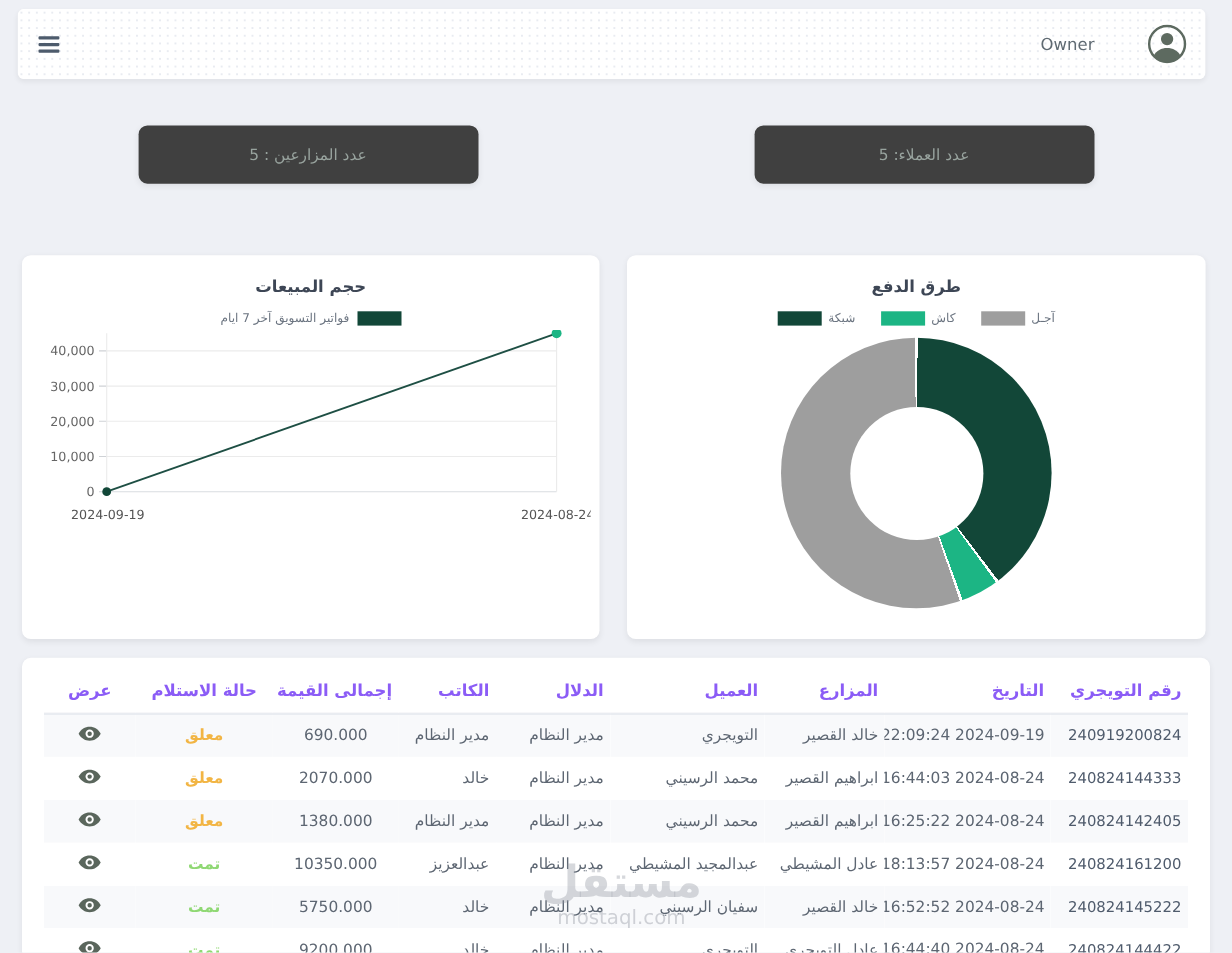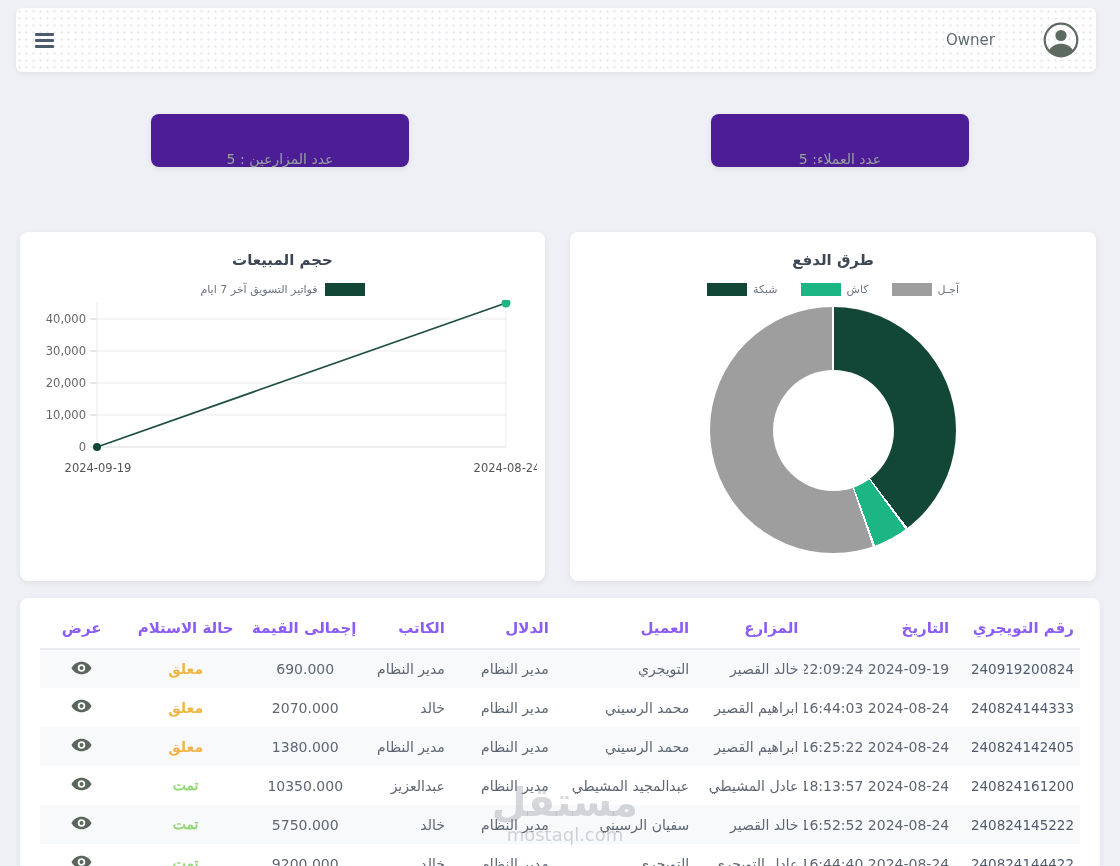--- a/index.html
+++ b/index.html
@@ -19,23 +19,23 @@
   .avatar { width:36px; height:36px; flex:0 0 auto; }
   .owner-label { font-size:15px; color:#5f6a72; margin-right:48px; }
   .burger { margin-right:auto; cursor:pointer; padding:4px 2px; }
   .burger span { display:block; width:19px; height:3px; background:#4d5b6c; border-radius:1px; margin:3px 0; }
   
   .stats-row {
     position:absolute; left:0; top:114px; width:1120px; height:53px;
     display:flex; flex-direction:row-reverse; justify-content:space-around;
   }
   .stat-card {
-    width:258px; height:53px; background:#4c1d95; border-radius:8px;
+    width:309px; height:53px; background:#404040; border-radius:8px;
     box-shadow:0 2px 6px rgba(0,0,0,.07);
-    display:flex; align-items:flex-end; justify-content:center;
+    display:flex; align-items:center; justify-content:center;
     font-size:14px; color:#98a39e;
   }
   
   .chart-card {
     position:absolute; top:232px; height:349px; background:#fff; border-radius:8px;
     box-shadow:0 2px 6px rgba(0,0,0,.07); padding:19px 8px 10px;
   }
   #sales-card   { left:20px;  width:525px; }
   #payments-card{ left:570px; width:526px; }
   .chart-title { text-align:center; font-size:15px; font-weight:bold; color:#3d4655; }
@@ -63,21 +63,21 @@
   }
   td { font-size:14px; color:#5d6672; height:39px; padding:0 6px; white-space:nowrap; overflow:hidden; }
   tbody tr:nth-child(odd) { background:#f8f9fb; }
   .col-invoice { width:12%; }  .col-datetime { width:14.5%; } .col-farmer { width:10.5%; }
   .col-client  { width:13.5%; }.col-broker   { width:10%; }   .col-writer { width:8.5%; }
   .col-total   { width:11%; }  .col-status   { width:12%; }   .col-view   { width:8%; }
   td.c-invoice { color:#4f5b6c; font-size:13.5px; }
   th.h-total, td.c-total, th.h-status, td.c-status, th.h-view, td.c-view { text-align:center; }
   td.c-status { font-weight:bold; font-size:14px; }
   td.c-status.pending { color:#f2b544; }
-  td.c-status.done    { color:#8fd873;font-family:Liberation Serif, serif; }
+  td.c-status.done    { color:#8fd873; }
   .view-btn { display:inline-block; cursor:pointer; line-height:0; }
   
   .watermark {
     position:absolute; left:480px; top:780px; width:170px; text-align:center;
     pointer-events:none; z-index:5; direction:rtl;
   }
   .watermark .wm-ar { font-size:40px; font-weight:900; color:rgba(148,153,163,.38); line-height:1.1; }
   .watermark .wm-en { font-size:18px; color:rgba(148,153,163,.42); direction:ltr; }
 </style>
 </head>

